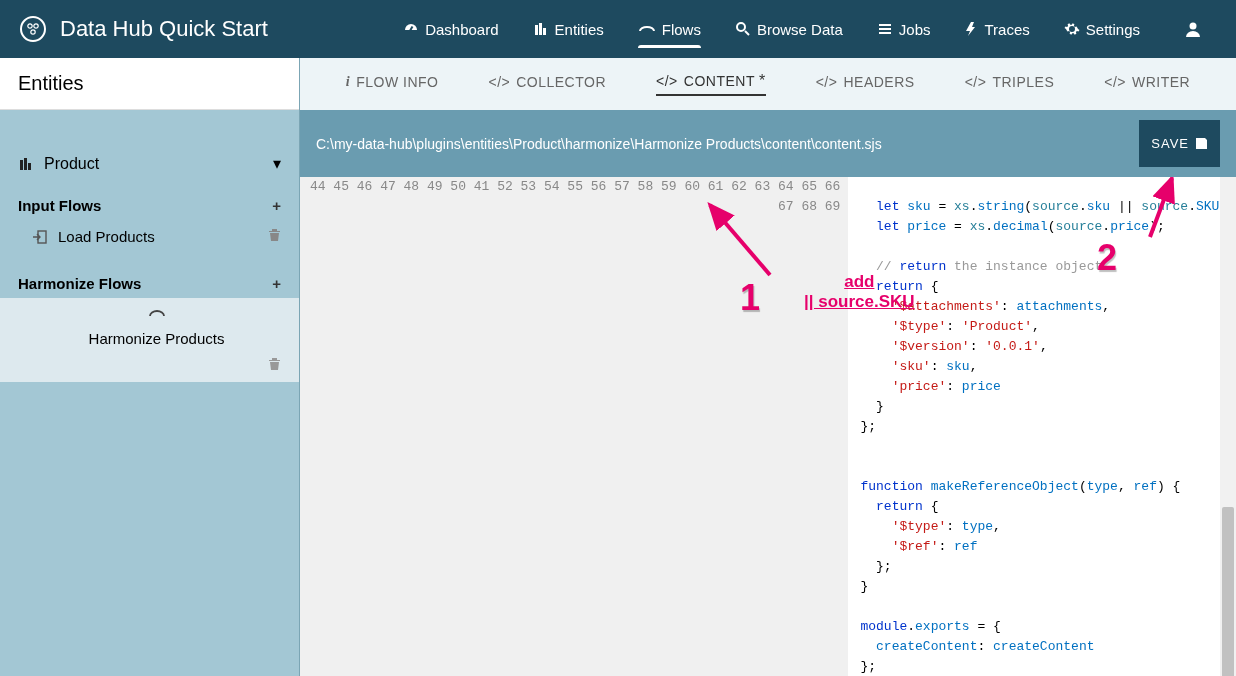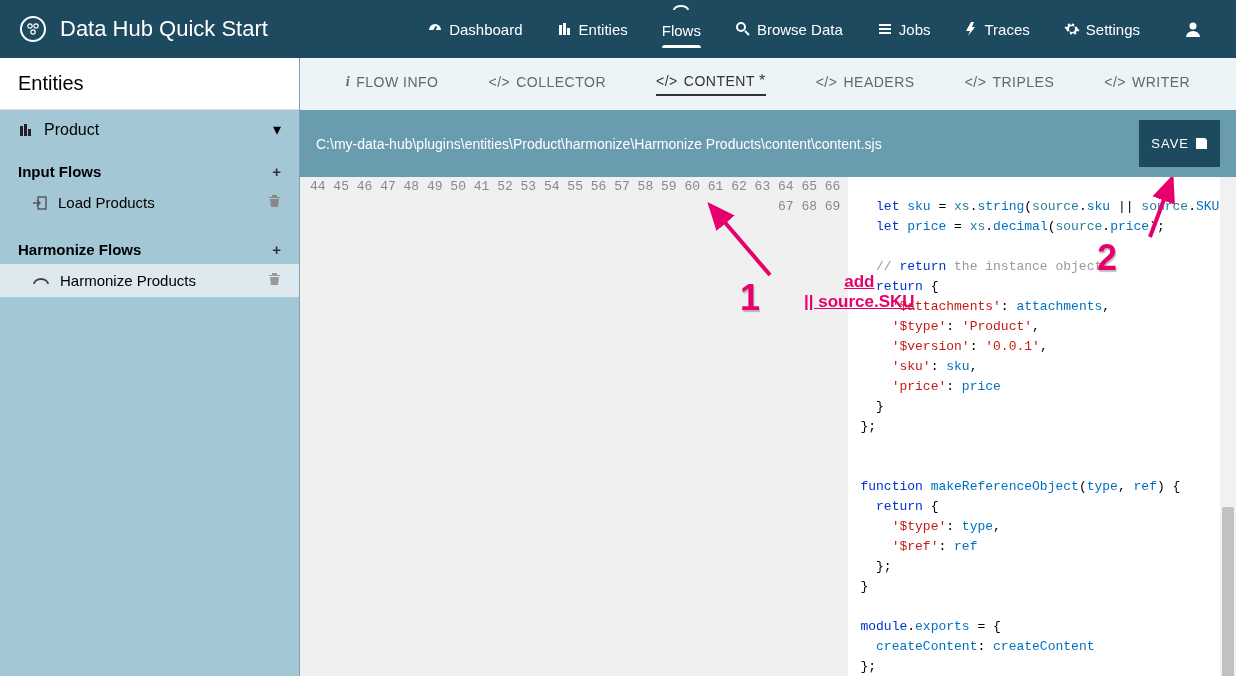--- a/index.html
+++ b/index.html
@@ -4,35 +4,35 @@
 <style>
 * { margin: 0; padding: 0; box-sizing: border-box; }
 body { font-family: -apple-system, BlinkMacSystemFont, "Segoe UI", Helvetica, Arial, sans-serif; width: 1236px; height: 676px; overflow: hidden; background: #fff; }
 
 
 .topnav { height: 58px; background: #1e4a5f; display: flex; align-items: center; padding: 0 20px; color: #fff; }
 .brand { display: flex; align-items: center; font-size: 22px; font-weight: 400; }
 .brand-icon { width: 26px; height: 26px; border: 2px solid #fff; border-radius: 50%; margin-right: 14px; display: flex; align-items: center; justify-content: center; font-size: 12px; }
 .nav-items { display: flex; margin-left: auto; align-items: center; gap: 6px; }
 .nav-item { display: flex; align-items: center; padding: 0 14px; height: 58px; font-size: 15px; cursor: pointer; gap: 6px; }
-.nav-item.active { position: relative; flex-direction: column; }
+.nav-item.active { position: relative; }
 .nav-item.active::after { content: ""; position: absolute; bottom: 10px; left: 14px; right: 14px; height: 3px; background: #fff; border-radius: 3px 3px 0 0; }
 .user-icon { margin-left: 10px; }
 
 
 .main { display: flex; height: calc(676px - 58px); }
 .sidebar { width: 300px; background: #a3c7d4; display: flex; flex-direction: column; border-right: 1px solid #7ba5b4; }
 .sidebar-header { background: #fff; font-size: 20px; padding: 14px 18px; border-bottom: 1px solid #ddd; }
-.entity-header { display: flex; align-items: center; padding: 10px 18px; background: #a3c7d4; cursor: pointer; font-size: 16px; }
+.entity-header { display: flex; align-items: center; padding: 10px 18px; background: #a3c7d4; cursor: pointer; font-size: 16px; margin-top: 34px; }
 .entity-header .chev { margin-left: auto; }
 .flow-section { padding: 8px 0; }
 .flow-section-title { display: flex; align-items: center; padding: 6px 18px; font-weight: 600; font-size: 15px; }
 .flow-section-title .plus { margin-left: auto; font-weight: bold; cursor: pointer; color: #333; }
 .flow-item { display: flex; align-items: center; padding: 8px 18px 8px 32px; font-size: 15px; cursor: pointer; gap: 10px; }
-.flow-item.selected { background: #dde9ee; }
+.flow-item.selected { background: #dde9ee; flex-direction: column; }
 .flow-item .trash { margin-left: auto; color: #777; }
 .sidebar-footer { margin-top: auto; background: #6a9cb0; text-align: center; padding: 12px 0 16px; color: #222; }
 .redeploy-btn { background: #1e4a5f; color: #fff; border: none; padding: 10px 18px; font-size: 14px; letter-spacing: 1px; cursor: pointer; display: inline-flex; align-items: center; gap: 8px; margin-top: 8px; }
 .last-deployed { font-size: 13px; color: #222; }
 
 
 .content { flex: 1; display: flex; flex-direction: column; background: #edf4f7; }
 .tabs { display: flex; justify-content: center; gap: 50px; padding: 14px 0; background: #edf4f7; }
 .tab { display: flex; align-items: center; gap: 6px; font-size: 14px; color: #666; cursor: pointer; letter-spacing: 0.5px; padding-bottom: 4px; }
 .tab.active { color: #333; border-bottom: 2px solid #333; }

